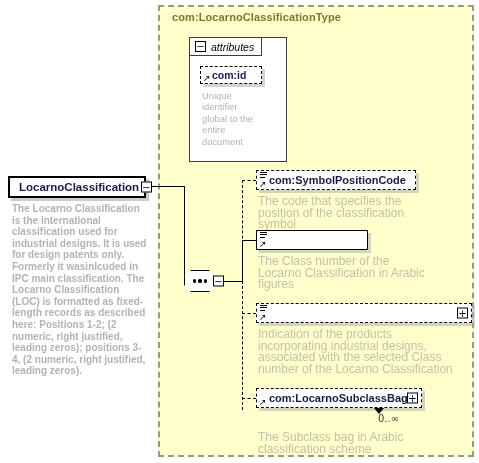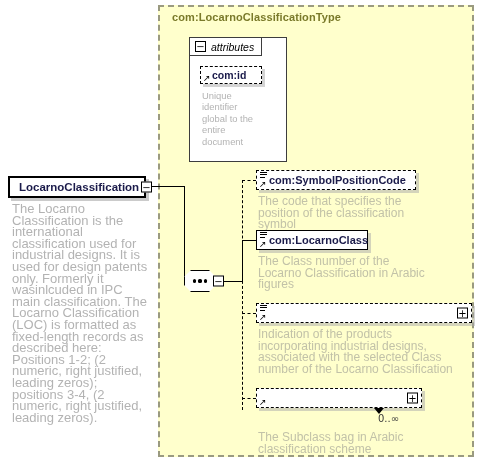--- a/index.html
+++ b/index.html
@@ -77,24 +77,25 @@
     font-family: "DejaVu Sans", sans-serif;
   }
   #root-expander { right: -6px; top: 50%; transform: translateY(-50%); }
 
   
   #root-desc {
     position: absolute;
     left: 12px;
     top: 203px;
     width: 136px;
-    font-size: 13px;
+    font-size: 10px;
     line-height: 11.6px;
     color: #b3b3b3;
     white-space: pre-line;
+    font-weight: bold;
   }
 
   
   #attributes-box {
     position: absolute;
     left: 189px;
     top: 37px;
     width: 98px;
     height: 125px;
     background: #ffffff;
@@ -345,34 +346,34 @@
 </div>
 <div class="el-desc" style="left:258px; top:196px; width:180px;">The code that specifies the position of the classification symbol</div>
 
 <div class="el-node required" style="left:256px; top:230px; width:112px;">
   <span class="el-lines">
       <i></i>
       <i></i>
       <i></i>
     </span>
   <span class="el-arrow">↗</span>
-  <span class="el-label">com:LocarnoClass</span>
 </div>
 <div class="el-desc" style="left:258px; top:256px; width:170px;">The Class number of the Locarno Classification in Arabic figures</div>
 
 <div class="el-node optional" style="left:256px; top:303px; width:216px;">
   <span class="el-lines">
       <i></i>
       <i></i>
       <i></i>
     </span>
   <span class="el-arrow">↗</span>
   <span class="el-plus">+</span>
 </div>
 <div class="el-desc" style="left:258px; top:329px; width:196px;">Indication of the products incorporating industrial designs, associated with the selected Class number of the Locarno Classification</div>
 
 <div class="el-node optional" style="left:256px; top:388px; width:166px;">
   <span class="el-arrow">↗</span>
+  <span class="el-label">com:LocarnoSubclassBag</span>
   <span class="el-plus">+</span>
 </div>
 <div id="bag-chevron"></div>
 <div class="card-label" style="left:378px; top:413px;">0..∞</div>
 <div class="el-desc" style="left:258px; top:432px; width:190px;">The Subclass bag in Arabic classification scheme</div>
 
 </body></html>

